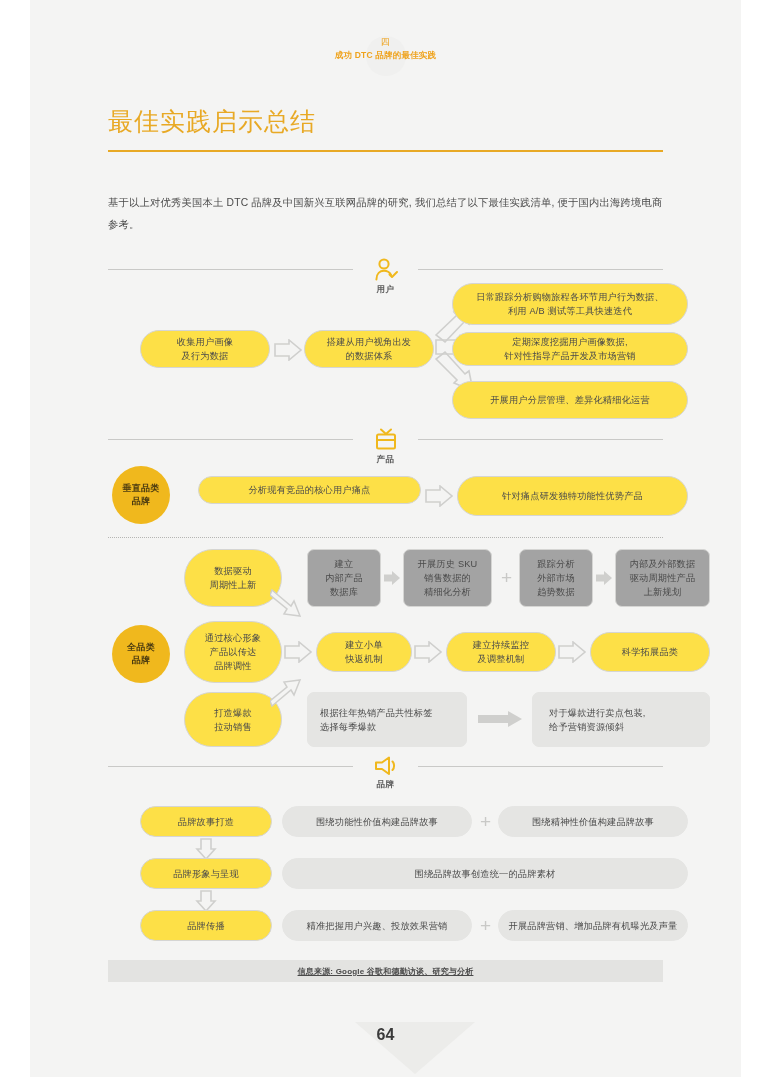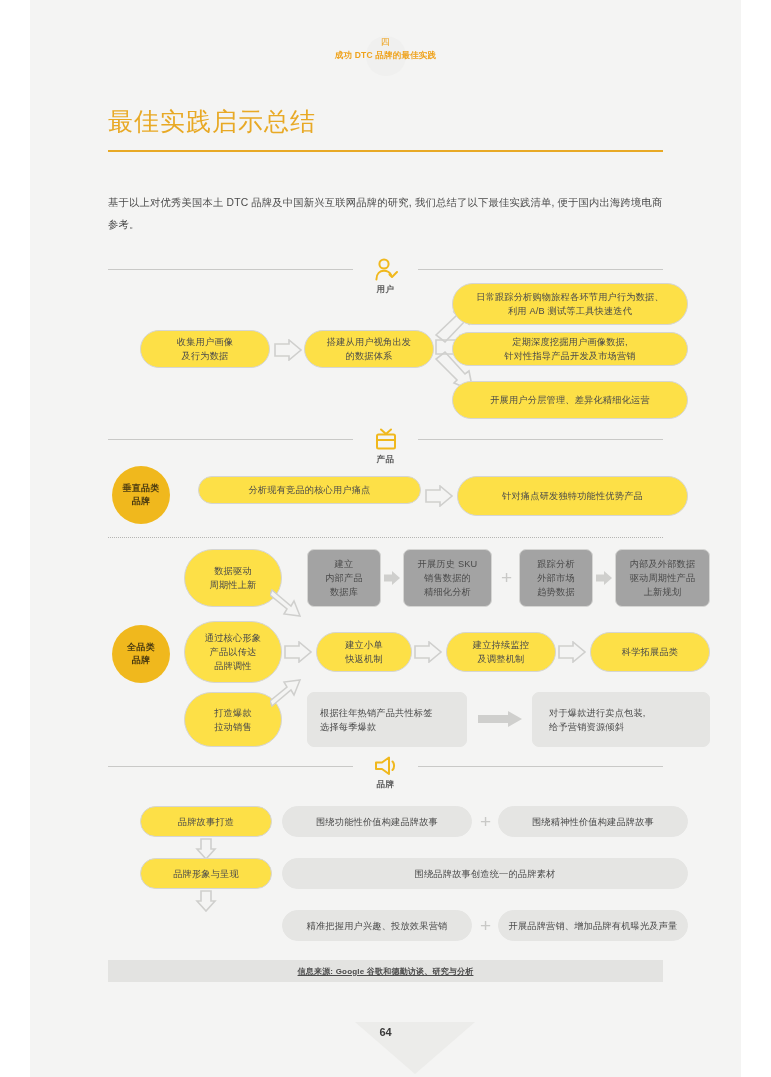--- a/index.html
+++ b/index.html
@@ -90,21 +90,21 @@
   
   .foot-wedge {
     position:absolute; left:325px; top:1022px;
     width:0; height:0;
     border-left:60px solid transparent;
     border-right:60px solid transparent;
     border-top:52px solid #ececea;
   }
   .pagenum {
     position:absolute; left:0; top:1026px; width:711px; text-align:center;
-    font-size:11px; font-weight:bold; color:#3a3a3a;
+    font-size:16px; font-weight:bold; color:#3a3a3a;
   }
 </style>
 </head>
 <body>
 
 <div id="page">
 
   <div class="runhead">
     <div class="circ"></div>
     <div class="num">四</div>
@@ -236,20 +236,21 @@
     <path d="M7 1 L17 1 L17 11 L21 11 L12 21 L3 11 L7 11 Z" fill="none" stroke="#cfcfcd" stroke-width="1.6"></path>
   </svg>
 
   <div class="pill" style="left:110px; top:858px; width:132px; height:31px;">品牌形象与呈现</div>
   <div class="pill grey" style="left:252px; top:858px; width:406px; height:31px;">围绕品牌故事创造统一的品牌素材</div>
 
   <svg class="arrow" style="left:164px; top:890px;" width="24" height="22" viewBox="0 0 24 22">
     <path d="M7 1 L17 1 L17 11 L21 11 L12 21 L3 11 L7 11 Z" fill="none" stroke="#cfcfcd" stroke-width="1.6"></path>
   </svg>
 
+  <div class="pill" style="left:110px; top:910px; width:132px; height:31px;">品牌传播</div>
   <div class="pill grey" style="left:252px; top:910px; width:190px; height:31px;">精准把握用户兴趣、投放效果营销</div>
   <div class="plus" style="left:450px; top:916px;">+</div>
   <div class="pill grey" style="left:468px; top:910px; width:190px; height:31px;">开展品牌营销、增加品牌有机曝光及声量</div>
 
   <div class="srcbar">信息来源: Google 谷歌和德勤访谈、研究与分析</div>
 
   <div class="foot-wedge"></div>
   <div class="pagenum">64</div>
 
 </div>

